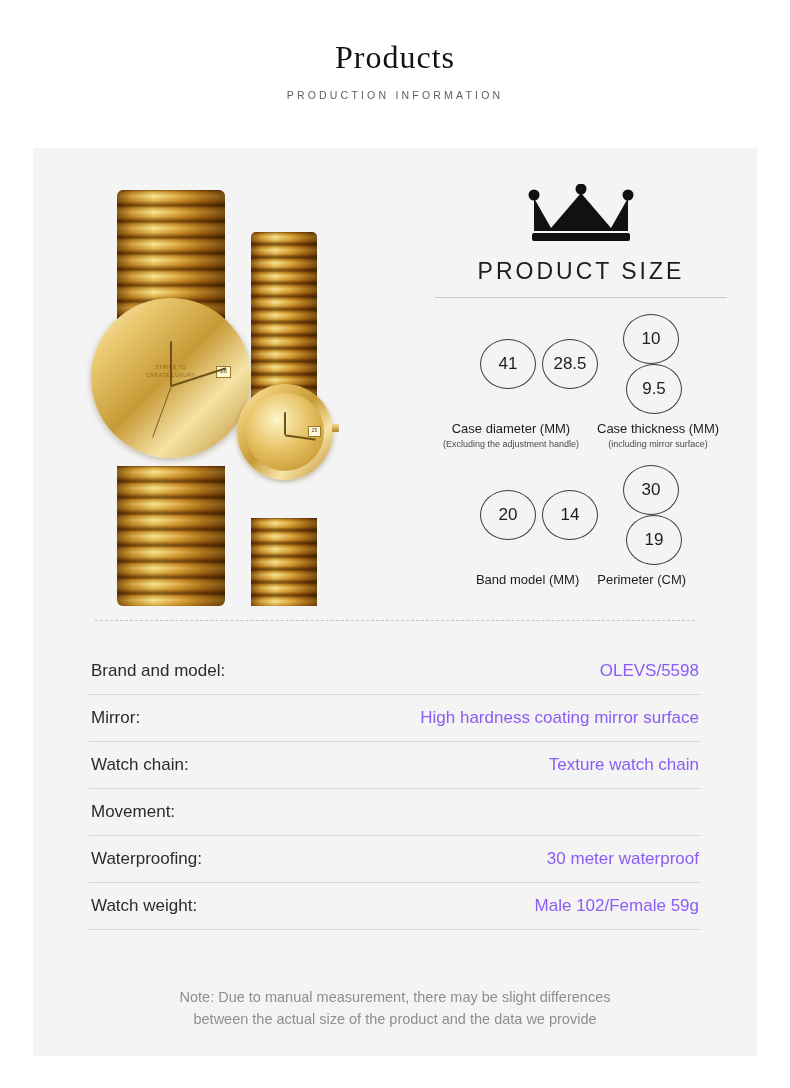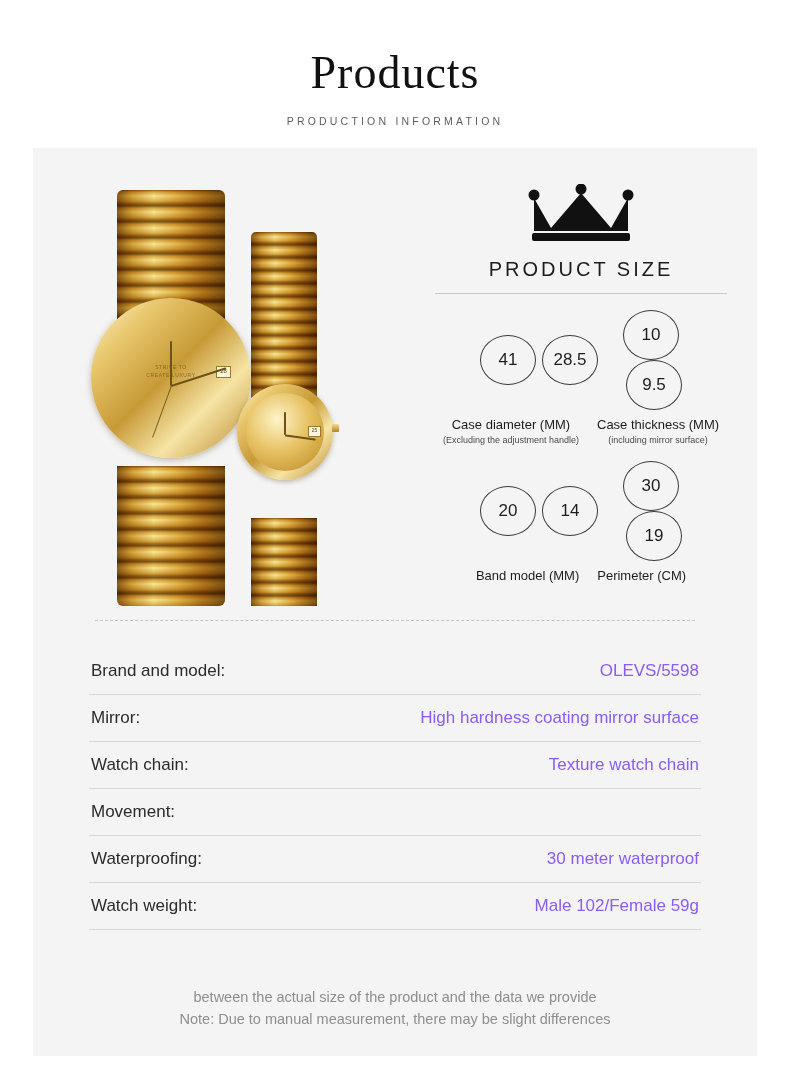--- a/index.html
+++ b/index.html
@@ -22,26 +22,26 @@
     background: #ffffff;
   }
 
   
   .header {
     text-align: center;
     padding-top: 32px;
   }
   .header-title {
     font-family: "Liberation Serif", serif;
-    font-size: 46px;
+    font-size: 32px;
     font-weight: 400;
     letter-spacing: 1px;
     color: #111111;
     line-height: 1.1;
-    margin: 16px;
+    margin: 8px;
   }
   .header-sub {
     margin-top: 14px;
     font-size: 10.5px;
     letter-spacing: 3.2px;
     color: #5e5e5e;
     font-family: "Liberation Sans", sans-serif;
   }
 
   
@@ -197,21 +197,21 @@
     top: 36px;
     left: 392px;
     width: 312px;
   }
   .crown-icon {
     text-align: center;
     line-height: 0;
   }
   .size-title {
     text-align: center;
-    font-size: 20px;
+    font-size: 23px;
     letter-spacing: 3px;
     color: #1d1d1d;
     margin-top: 14px;
   }
   .size-rule {
     margin: 12px auto 0;
     width: 292px;
     height: 1px;
     background: #c9c9c9;
   }
@@ -428,18 +428,18 @@
         <div class="spec-key">Waterproofing:</div>
         <div class="spec-val">30 meter waterproof</div>
       </div>
       <div class="spec-row">
         <div class="spec-key">Watch weight:</div>
         <div class="spec-val">Male 102/Female 59g</div>
       </div>
     </div>
 
     <div class="note">
+      <div>Note: Due to manual measurement, there may be slight differences</div>
       <div>between the actual size of the product and the data we provide</div>
-      <div>Note: Due to manual measurement, there may be slight differences</div>
     </div>
 
   </div>
 </div>
 
 </body></html>

